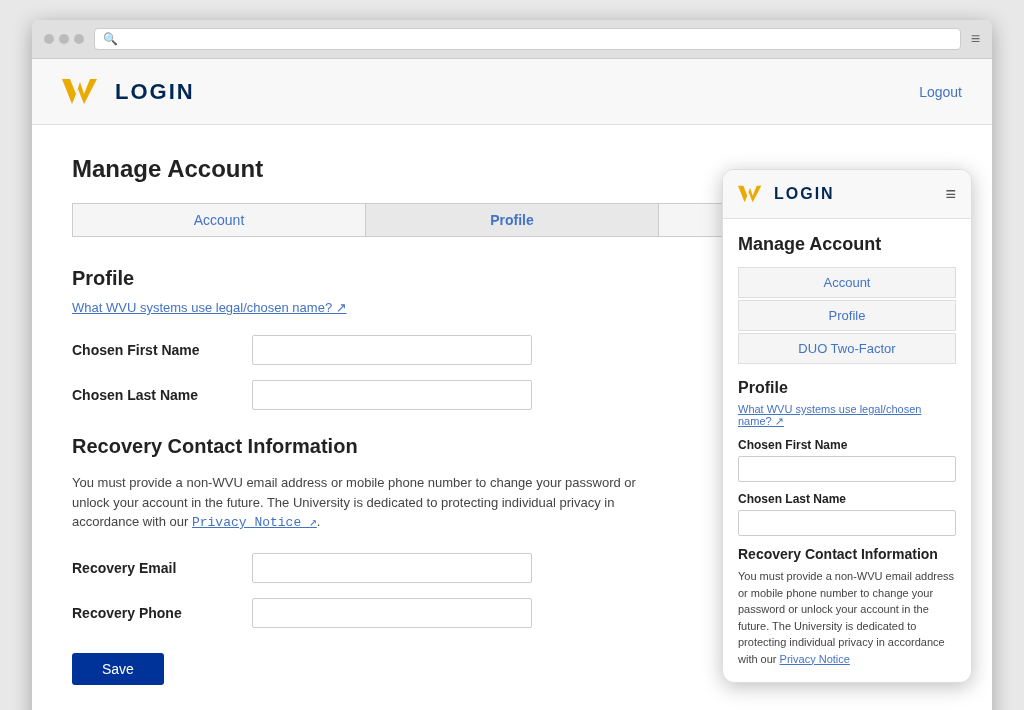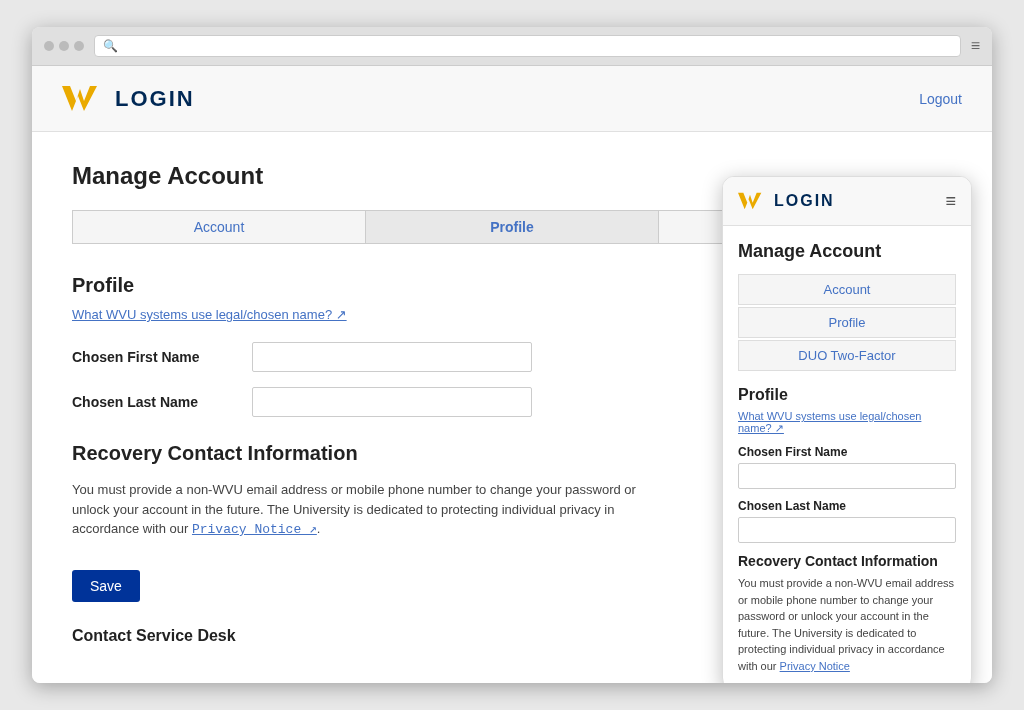--- a/index.html
+++ b/index.html
@@ -201,21 +201,21 @@
       color: #4472C4;
       text-decoration: underline;
       cursor: pointer;
       font-family: Liberation Mono, monospace;
     }
 
     .save-button {
       background: #003399;
       color: #fff;
       border: none;
-      padding: 8px 18px;
+      padding: 8px 30px;
       border-radius: 3px;
       font-size: 14px;
       cursor: pointer;
       margin-top: 10px;
       margin-bottom: 25px;
     }
 
     
     .contact-title {
       font-size: 16px;
@@ -418,21 +418,29 @@
       
       <div class="section-divider">
         <h3 class="section-title">Recovery Contact Information</h3>
       </div>
 
       <p class="recovery-desc">
         <span>You must provide a non-WVU email address or mobile phone number to change your password or unlock your account in the future. The University is dedicated to protecting individual privacy in accordance with our</span>
         <a class="privacy-link">Privacy Notice ↗</a>.
       </p>
 
-
+      <div class="form-group">
+        <label class="form-label">Recovery Email</label>
+        <input class="form-input" type="email" style="">
+      </div>
+
+      <div class="form-group">
+        <label class="form-label">Recovery Phone</label>
+        <input class="form-input" type="tel" style="">
+      </div>
 
       <button class="save-button">Save</button>
 
       
       <div>
         <h3 class="contact-title">Contact Service Desk</h3>
 
       </div>
     </div>
 

